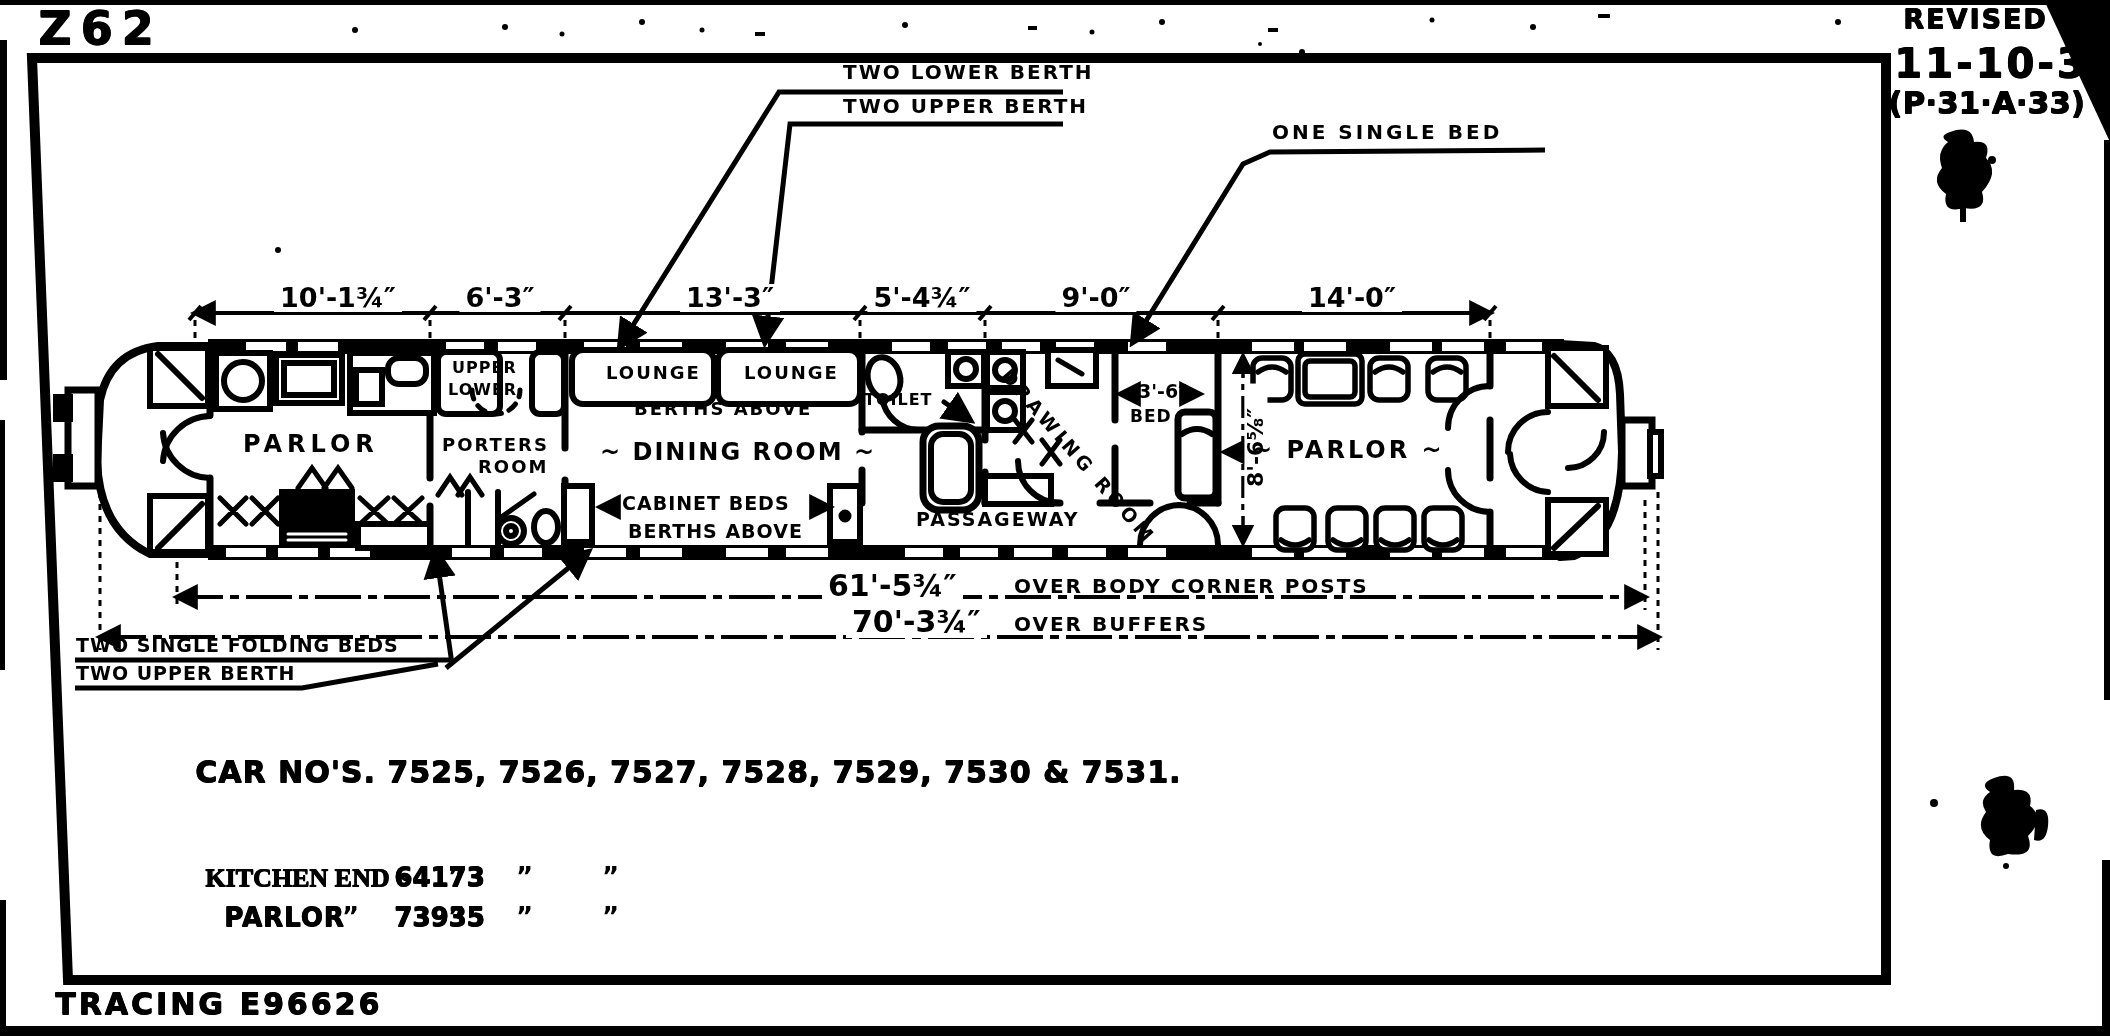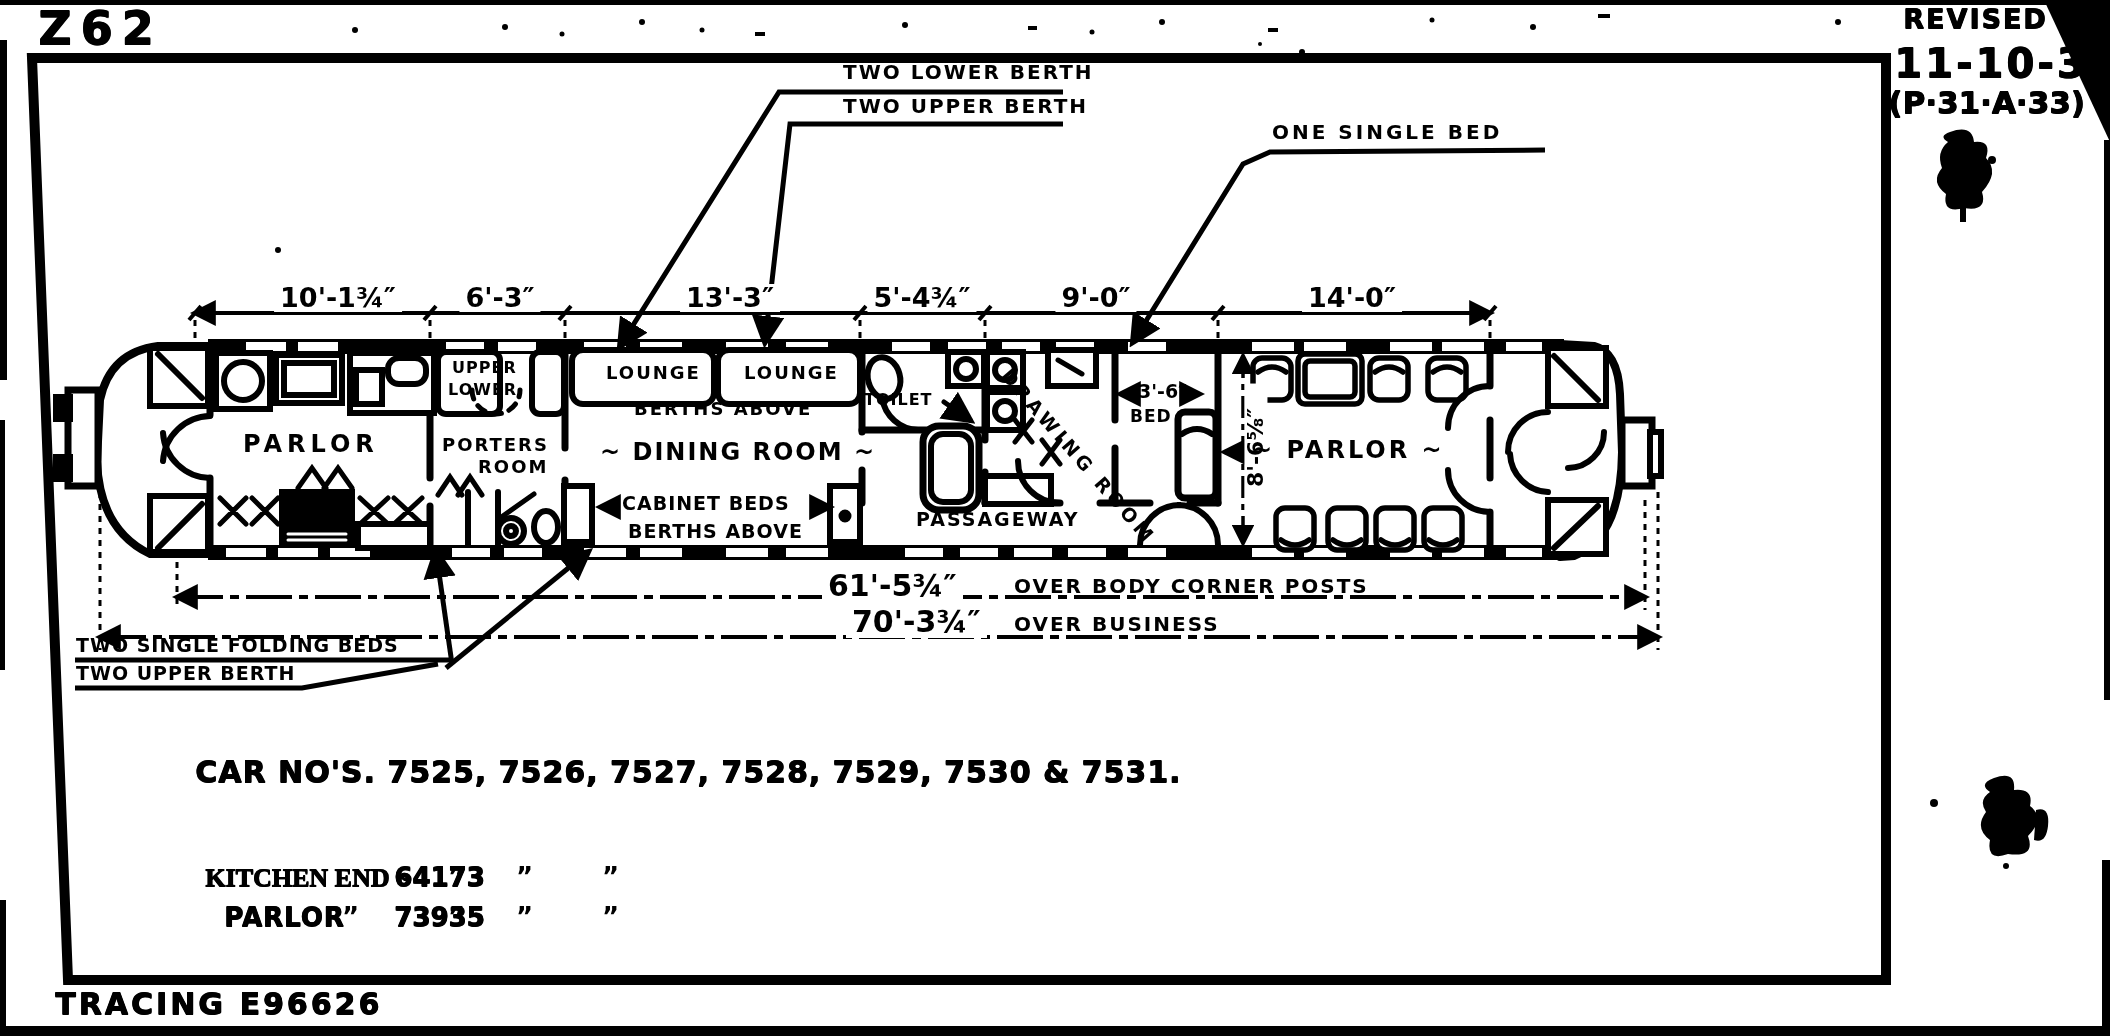--- a/index.html
+++ b/index.html
@@ -296,21 +296,21 @@
   <div class="t ctr dim" style="left:320px;top:284px;font-size:27px;margin-left:18px;">10'-1¾″</div>
   <div class="t ctr dim" style="left:500px;top:284px;font-size:27px;">6'-3″</div>
   <div class="t ctr dim" style="left:718px;top:284px;font-size:27px;margin-left:12px;">13'-3″</div>
   <div class="t ctr dim" style="left:922px;top:284px;font-size:27px;">5'-4¾″</div>
   <div class="t ctr dim" style="left:1096px;top:284px;font-size:27px;">9'-0″</div>
   <div class="t ctr dim" style="left:1352px;top:284px;font-size:27px;">14'-0″</div>
 
   <div class="t dim" style="left:822px;top:570px;font-size:30px;">61'-5¾″</div>
   <div class="t" style="left:1014px;top:576px;font-size:20px;letter-spacing:2px;">OVER BODY CORNER POSTS</div>
   <div class="t dim" style="left:846px;top:606px;font-size:30px;">70'-3¾″</div>
-  <div class="t" style="left:1014px;top:614px;font-size:20px;letter-spacing:2px;">OVER BUSINESS</div>
+  <div class="t" style="left:1014px;top:614px;font-size:20px;letter-spacing:2px;">OVER BUFFERS</div>
   <div class="t dim" style="left:1192px;top:436px;width:116px;text-align:center;font-size:22px;transform:rotate(-90deg);">8'-6⅝″</div>
   <div class="t" style="left:1138px;top:382px;font-size:19px;">3'-6″</div>
 
   <div class="t" style="left:243px;top:432px;font-size:24px;letter-spacing:5px;">PARLOR</div>
   <div class="t" style="left:442px;top:436px;font-size:18px;letter-spacing:2px;">PORTERS</div>
   <div class="t" style="left:478px;top:458px;font-size:18px;letter-spacing:2px;">ROOM</div>
   <div class="t" style="left:452px;top:360px;font-size:16px;letter-spacing:1px;">UPPER</div>
   <div class="t" style="left:448px;top:382px;font-size:16px;letter-spacing:1px;">LOWER</div>
   <div class="t" style="left:606px;top:364px;font-size:18px;letter-spacing:2px;">LOUNGE</div>
   <div class="t" style="left:744px;top:364px;font-size:18px;letter-spacing:2px;">LOUNGE</div>

